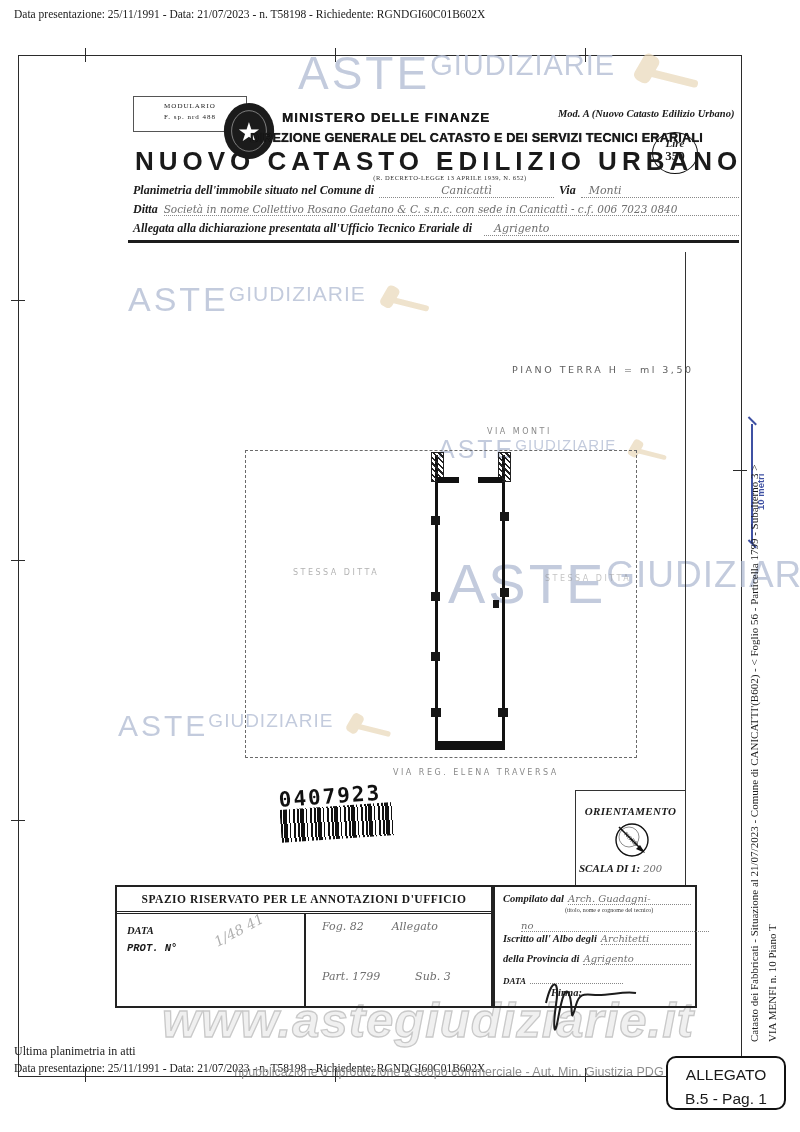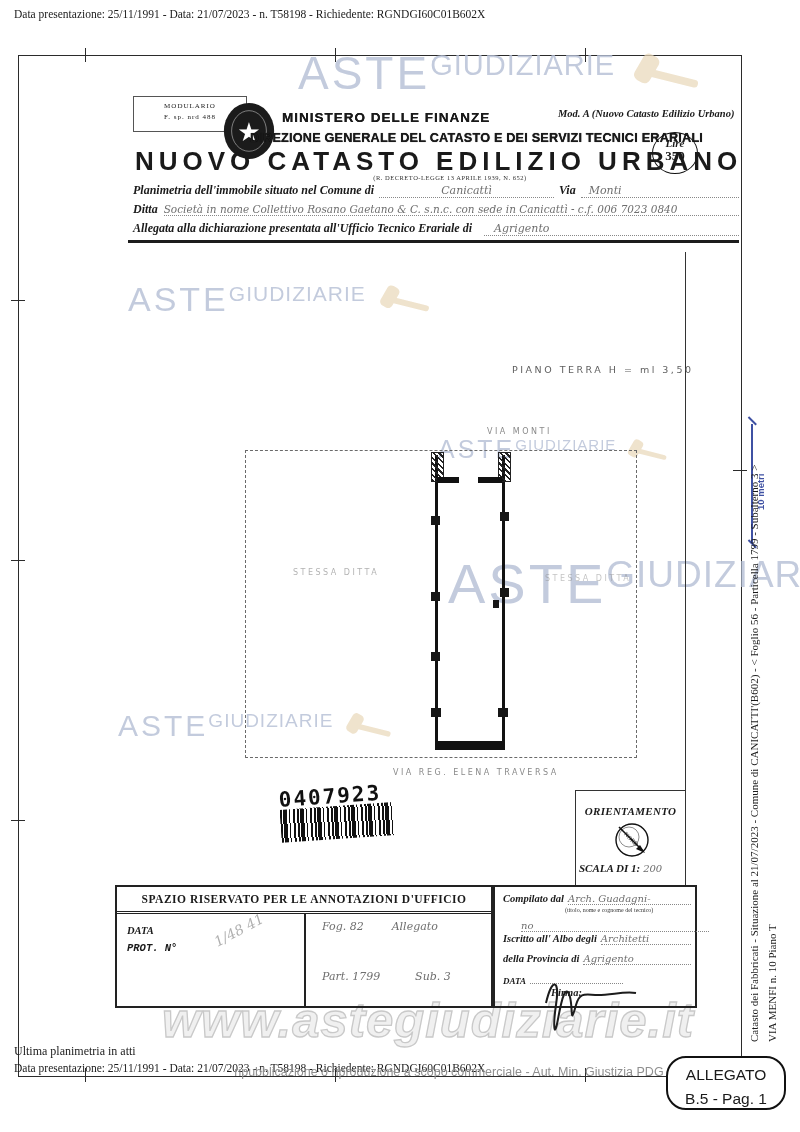--- a/index.html
+++ b/index.html
@@ -259,18 +259,18 @@
   <div class="abs rot-90 blue sans" style="left:755px;top:510px;width:60px;font-size:9.5px;font-weight:bold;">10 metri</div>
 
   <div class="abs rot-90 serif" style="left:748px;top:1042px;width:628px;font-size:11px;">Catasto dei Fabbricati - Situazione al 21/07/2023 - Comune di CANICATTI'(B602) - &lt; Foglio 56 - Particella 1799 - Subalterno 3 &gt;</div>
   <div class="abs rot-90 serif" style="left:766px;top:1042px;width:620px;font-size:11px;">VIA MENFI n. 10 Piano T</div>
 
   <div class="abs serif" style="left:14px;top:1044px;font-size:12px;">Ultima planimetria in atti</div>
   <div class="abs serif" style="left:14px;top:1062px;font-size:11.5px;">Data presentazione: 25/11/1991 - Data: 21/07/2023 - n. T58198 - Richiedente: RGNDGI60C01B602X</div>
   <div class="abs sans" style="left:225px;top:1064px;width:500px;text-align:center;font-size:12.5px;color:#8f8f8f;line-height:1.35;">
     <div>ripubblicazione o riproduzione a scopo commerciale - Aut. Min. Giustizia PDG 21/07/09</div>
   </div>
-  <div class="abs sans" style="left:666px;top:1056px;width:120px;height:54px;border:2.5px solid #111;border-radius:20px;text-align:center;font-size:15.5px;line-height:1.55;padding-top:5px;box-sizing:border-box;background:#fff;">
+  <div class="abs sans" style="left:666px;top:1056px;width:120px;height:54px;border:2.5px solid #111;border-radius:10px;text-align:center;font-size:15.5px;line-height:1.55;padding-top:5px;box-sizing:border-box;background:#fff;">
     <div>ALLEGATO</div>
     <div>B.5 - Pag. 1</div>
   </div>
 
 </div>
 
 </body></html>

